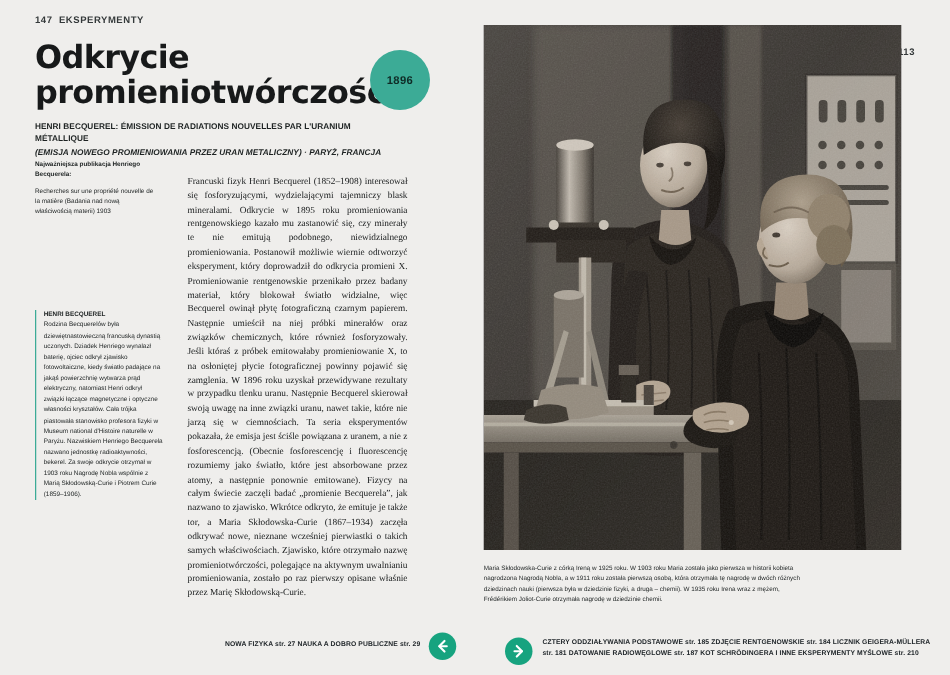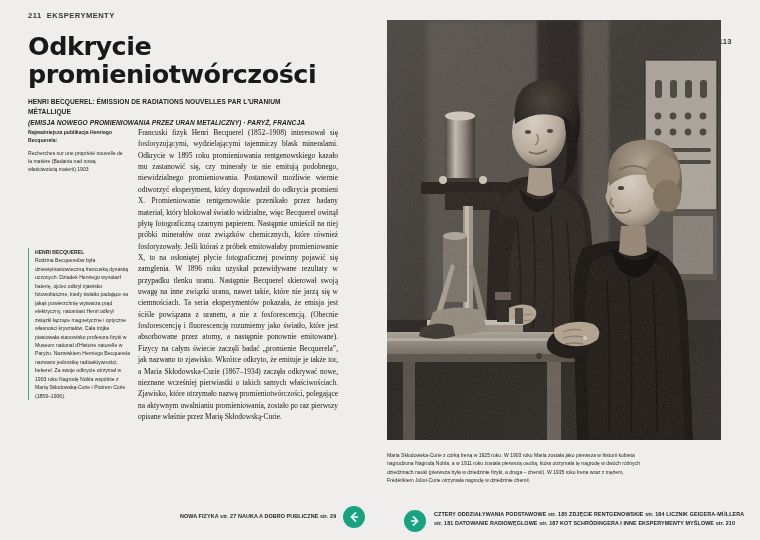--- a/index.html
+++ b/index.html
@@ -129,21 +129,21 @@
     left: 138px;
     top: 127px;
     width: 200px;
     font-family: "Liberation Serif", serif;
     font-size: 7.45px;
     line-height: 1.525;
     text-align: justify;
     color: #16191a;
     hyphens: manual;
   }
-  .main-col p { margin: 0; }
+  .main-col p { margin: 12px; }
 
   
   .right-page {
     position: absolute;
     left: 374px; top: 0;
     width: 386px; height: 540px;
   }
   .photo-frame {
     position: absolute;
     left: 13px;
@@ -203,39 +203,42 @@
 
   
   .photo-svg { display: block; width: 100%; height: 100%; }
 </style>
 </head>
 <body>
 
 <div class="spread">
 
   <div class="runhead runhead-left">
-    <span class="folio">211</span>
+    <span class="folio">147</span>
     &nbsp;<span>EKSPERYMENTY</span>
   </div>
 
   <div class="runhead runhead-right">
     <span>EKSPERYMENTY</span>
     &nbsp;<span class="folio">113</span>
   </div>
 
   <div class="left-page">
 
     <div class="title-block">
       <h1 class="title">Odkrycie promieniotwórczości</h1>
       <div class="subtitle">
         <span class="lead">HENRI BECQUEREL: ÉMISSION DE RADIATIONS NOUVELLES PAR L'URANIUM MÉTALLIQUE</span><br>
         <span>(EMISJA NOWEGO PROMIENIOWANIA PRZEZ URAN METALICZNY) · PARYŻ, FRANCJA</span>
       </div>
     </div>
 
+    <div class="year-badge">
+      <span>1896</span>
+    </div>
 
     <div class="side-col">
       <div class="side-note">
         <span class="hdr">Najważniejsza publikacja Henriego Becquerela:</span>
         <span class="body">Recherches sur une propriété nouvelle de la matière (Badania nad nową właściwością materii) 1903</span>
       </div>
     </div>
 
     <div class="side-bio">
       <span class="hdr">HENRI BECQUEREL</span>

